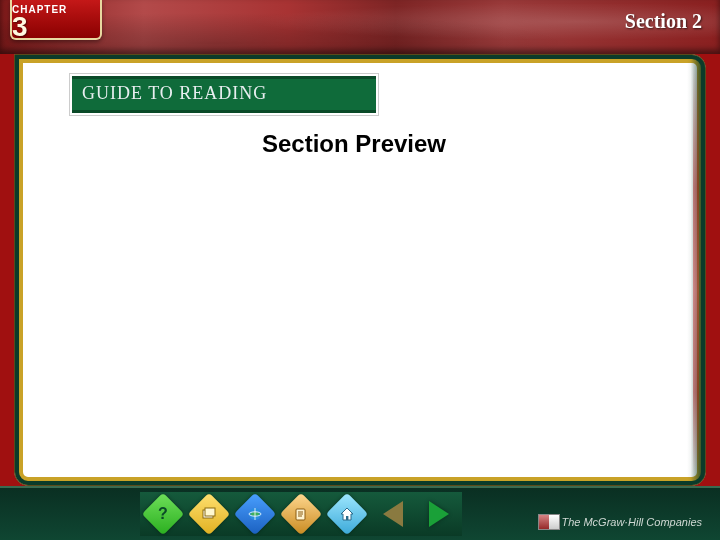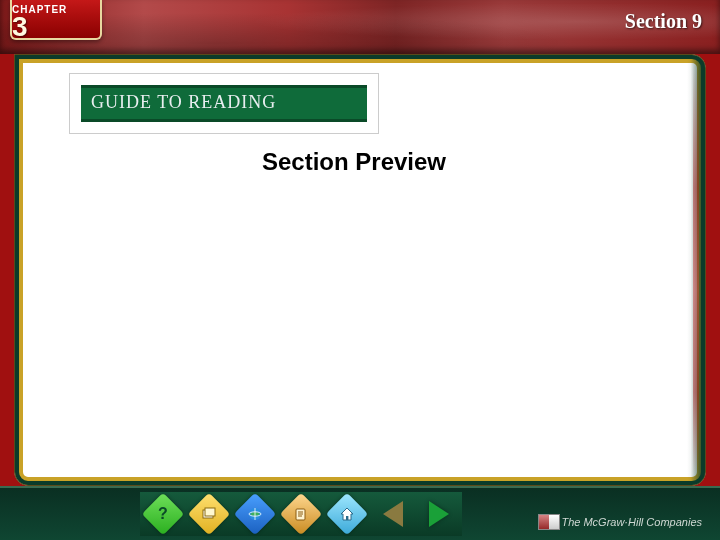--- a/index.html
+++ b/index.html
@@ -103,21 +103,21 @@
   .content {
     position: absolute;
     left: 54px;
     top: 18px;
     width: 570px;
   }
 
   .guide-bar {
     width: 310px;
     background: #fff;
-    padding: 11px;
+    padding: 2px;
     border: 1px solid #ccc;
   }
   .guide-bar-inner {
     background: #0f6b3a;
     border-top: 3px solid #0a4a28;
     border-bottom: 3px solid #0a4a28;
     color: #e8eef0;
     font-family: Georgia, 'Times New Roman', serif;
     letter-spacing: 1px;
     font-size: 18px;
@@ -233,21 +233,21 @@
   svg { display:block; }
 </style>
 </head>
 <body>
 
 <div class="header">
   <div class="chapter-ribbon">
     <div class="label">CHAPTER</div>
     <div class="num">3</div>
   </div>
-  <div class="section-label">Section 9</div>
+  <div class="section-label">Section 2</div>
 </div>
 
 <div class="page-frame">
   <div class="content">
 
     <div class="guide-bar">
       <div class="guide-bar-inner">GUIDE TO READING</div>
     </div>
 
     <div class="section-title">Section Preview</div>

